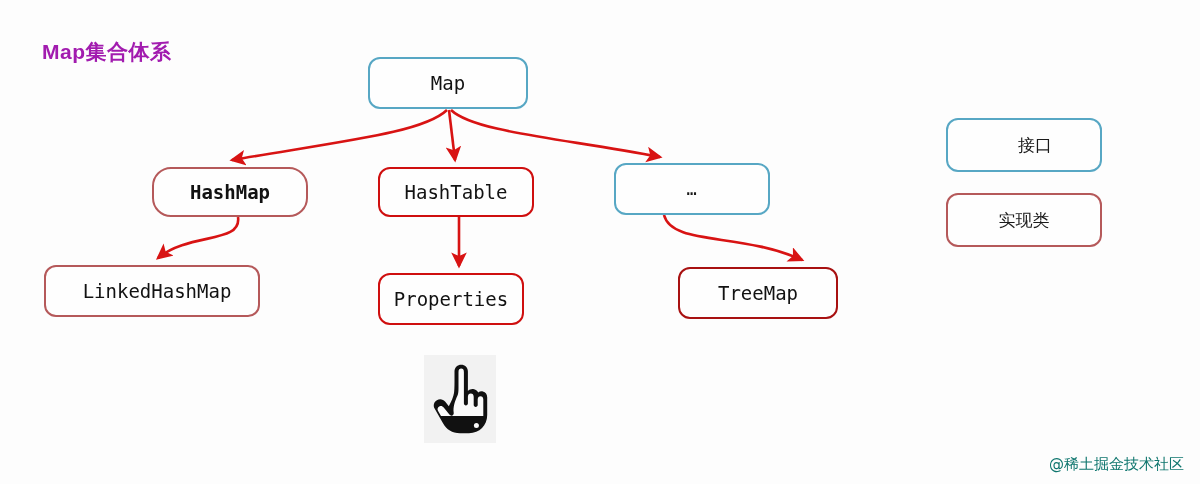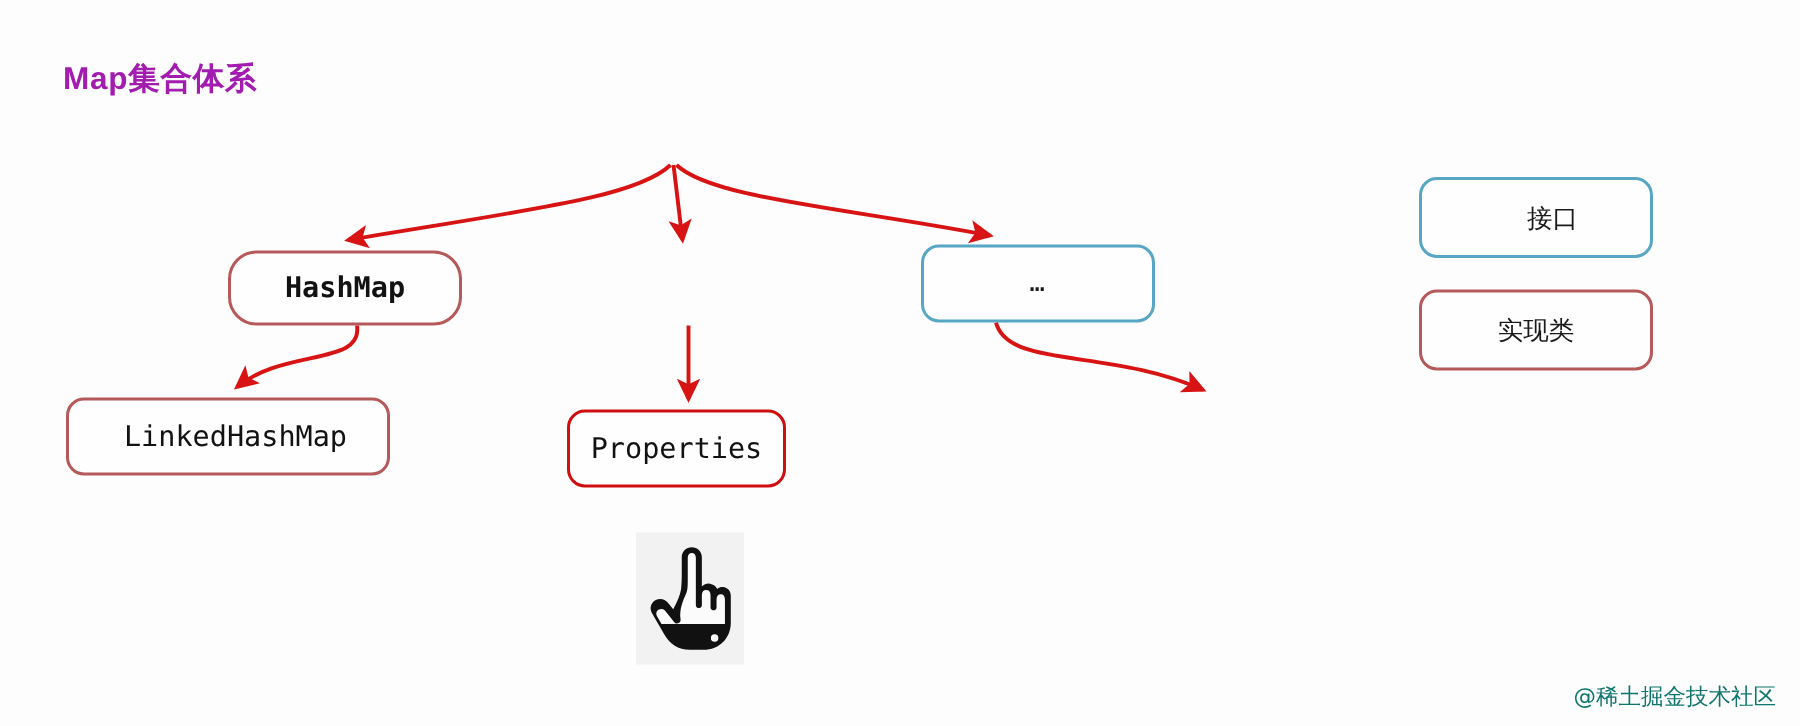--- a/index.html
+++ b/index.html
@@ -129,38 +129,47 @@
 
     <path d="M 451,110 C 474,132 560,138 660,157" fill="none" stroke="#d81313" stroke-width="2.6" marker-end="url(#arrowhead)"></path>
 
     <path d="M 238,217 C 242,244 190,232 158,258" fill="none" stroke="#d81313" stroke-width="2.6" marker-end="url(#arrowhead)"></path>
 
     <path d="M 459,217 L 459,266" fill="none" stroke="#d81313" stroke-width="2.6" marker-end="url(#arrowhead)"></path>
 
     <path d="M 664,215 C 672,246 740,232 802,260" fill="none" stroke="#d81313" stroke-width="2.6" marker-end="url(#arrowhead)"></path>
   </svg>
 
+  <div class="node iface" style="left:368px; top:57px; width:160px; height:52px;">
+    <span>Map</span>
+  </div>
 
   <div class="node impl-muted bold" style="left:152px; top:167px; width:156px; height:50px;">
     <span>HashMap</span>
   </div>
 
+  <div class="node impl-bright" style="left:378px; top:167px; width:156px; height:50px;">
+    <span>HashTable</span>
+  </div>
 
   <div class="node iface dots" style="left:614px; top:163px; width:156px; height:52px;">
     <span>…</span>
   </div>
 
   <div class="node impl-muted" style="left:44px; top:265px; width:216px; height:52px;padding-left:10px;">
     <span>LinkedHashMap</span>
   </div>
 
   <div class="node impl-bright" style="left:378px; top:273px; width:146px; height:52px;">
     <span>Properties</span>
   </div>
 
+  <div class="node impl-dark" style="left:678px; top:267px; width:160px; height:52px;">
+    <span>TreeMap</span>
+  </div>
 
   <div class="legend-box iface" style="left:946px; top:118px; width:156px; height:54px;padding-left:22px;">
     <span>接口</span>
   </div>
 
   <div class="legend-box impl" style="left:946px; top:193px; width:156px; height:54px;">
     <span>实现类</span>
   </div>
 
   <div class="cursor-chip">

